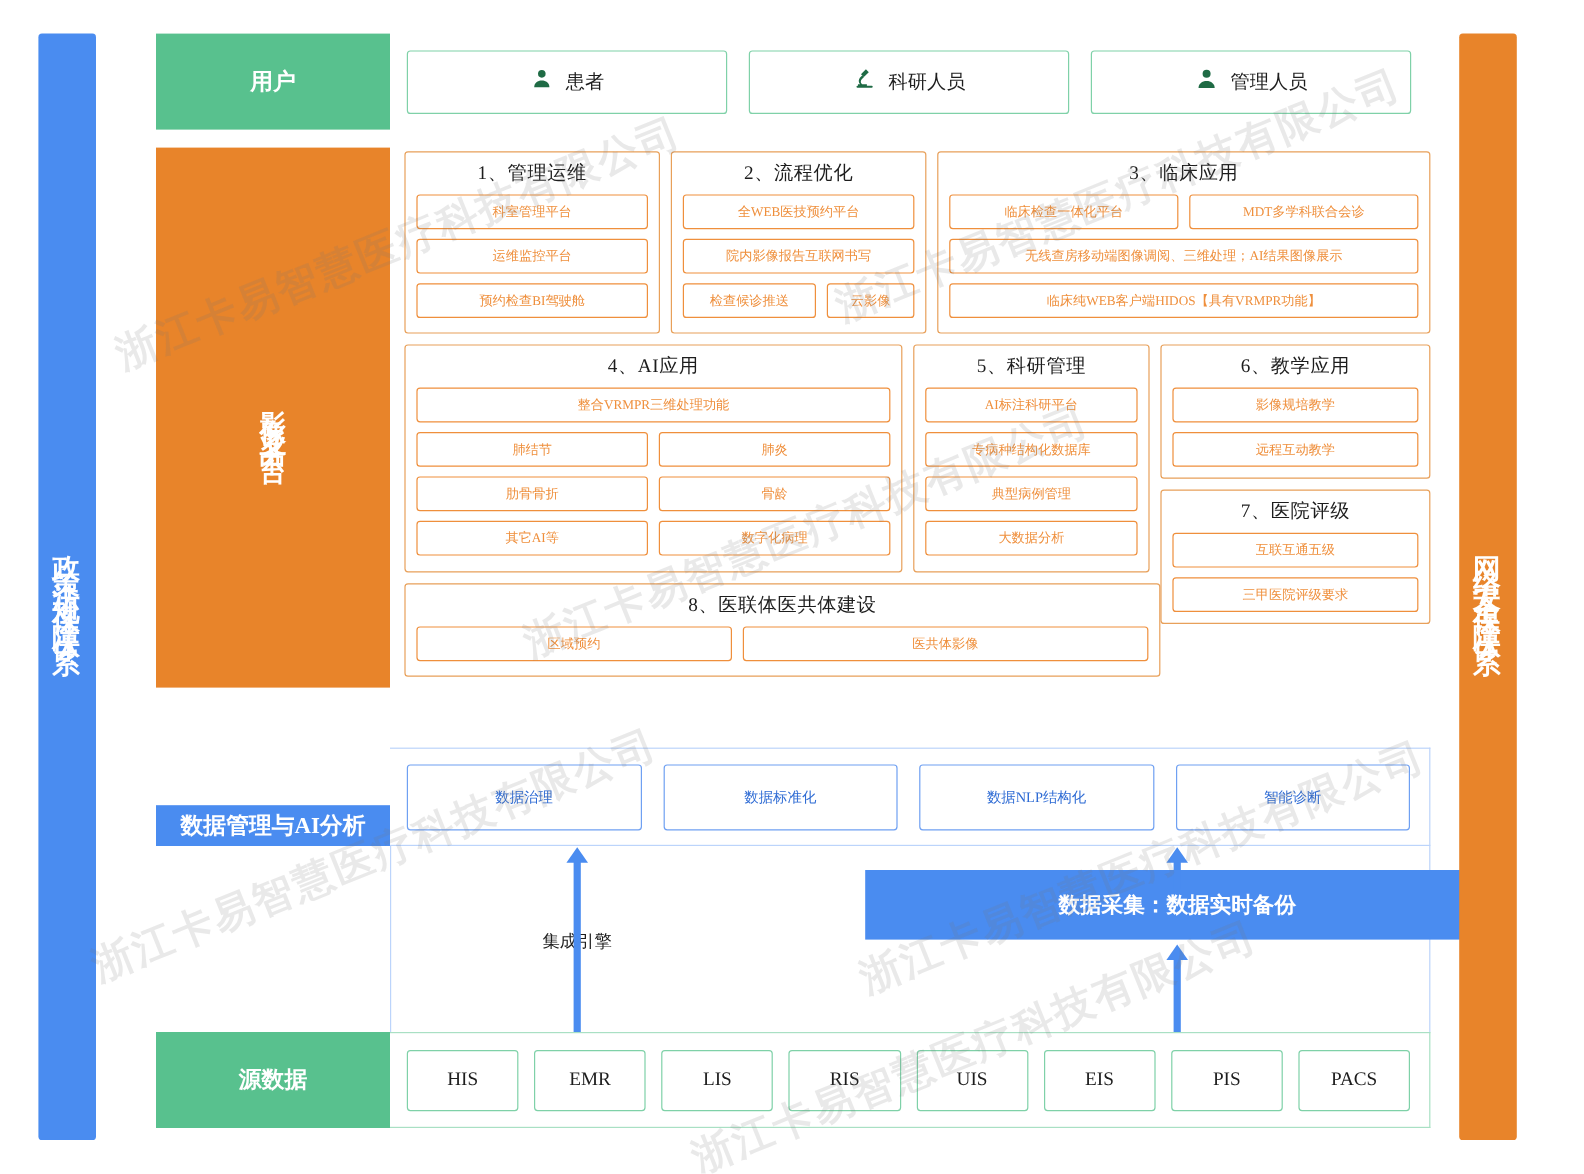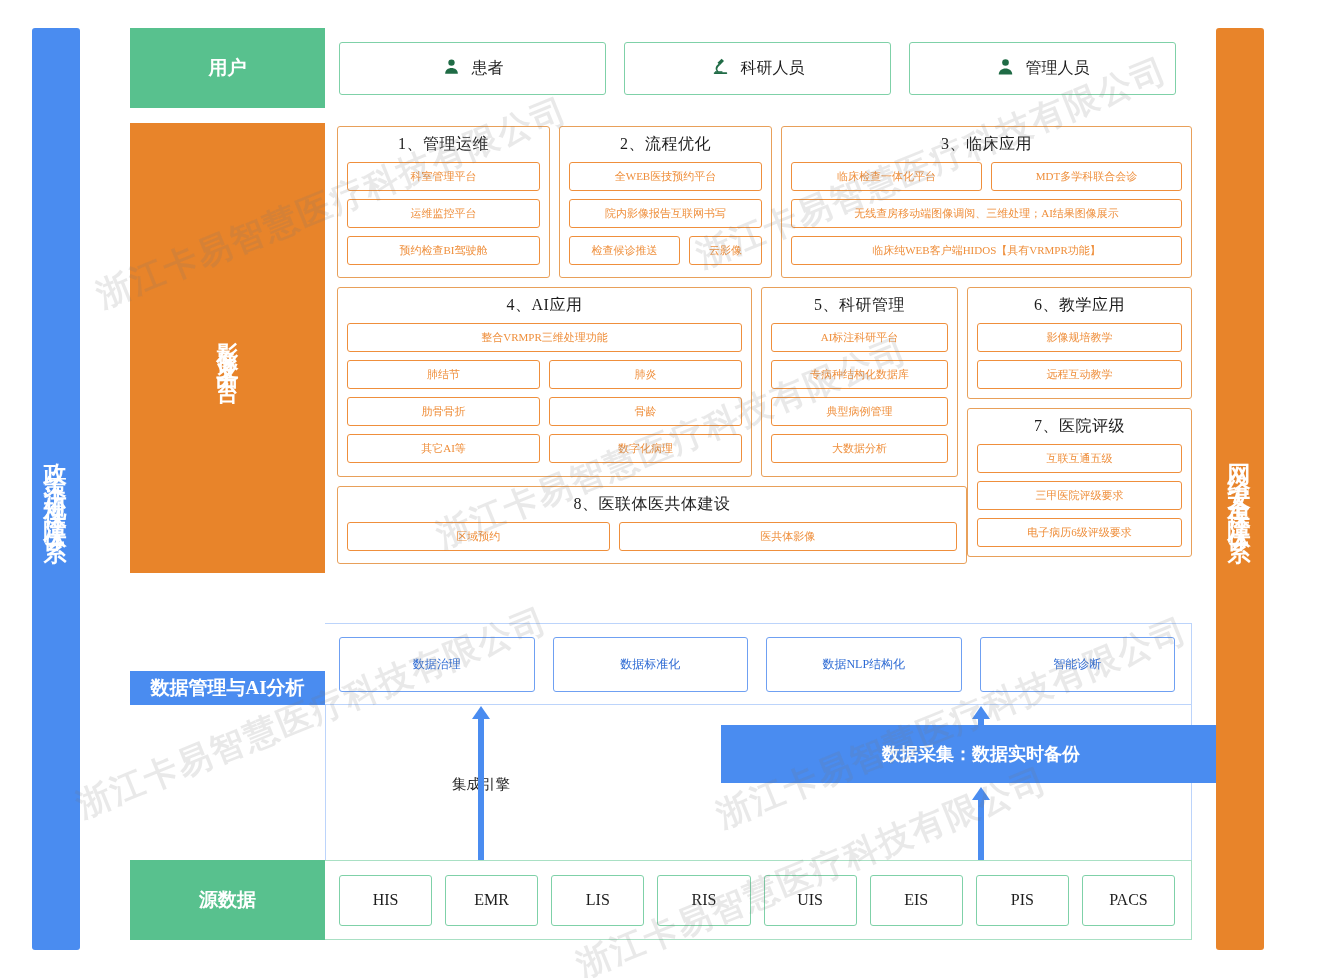--- a/index.html
+++ b/index.html
@@ -328,23 +328,20 @@
               </div>
           </div>
 
           <div class="ogroup" style="flex:1">
             <div class="ogroup-title">7、医院评级</div>
             <div class="orow">
                 <div class="obox h" style="flex:1">互联互通五级</div>
               </div>
             <div class="orow">
                 <div class="obox h" style="flex:1">三甲医院评级要求</div>
-              </div>
-            <div class="orow">
-                <div class="obox h" style="flex:1">电子病历6级评级要求</div>
               </div>
           </div>
 
         </div>
       </div>
 
       <div class="mid-bot">
         <div class="ogroup col-union">
           <div class="ogroup-title">8、医联体医共体建设</div>
           <div class="orow">

